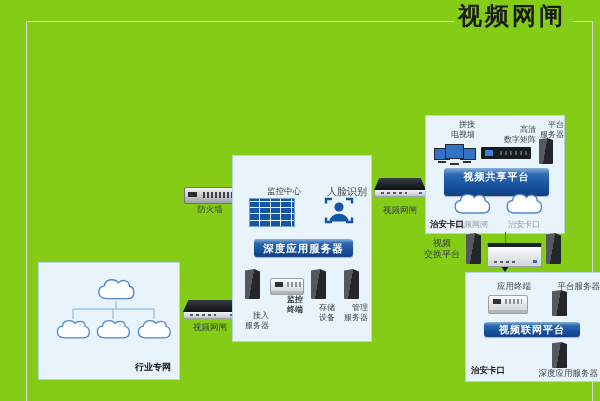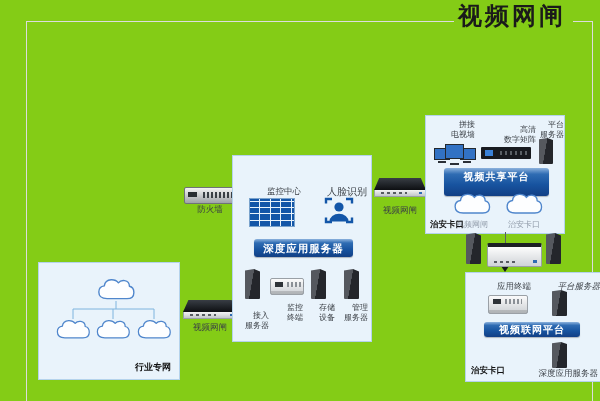--- a/index.html
+++ b/index.html
@@ -144,21 +144,21 @@
     <div class="tower" style="left:12px;top:113px;width:15px;height:30px;"></div>
     <div class="terminal" style="left:37px;top:122px;width:32px;height:15px;">
         <div class="slot"></div>
         <div class="stripes"></div>
         <div class="foot"></div>
       </div>
     <div class="tower" style="left:78px;top:113px;width:15px;height:30px;"></div>
     <div class="tower" style="left:111px;top:113px;width:15px;height:30px;"></div>
     <div class="itemlabel abs pre" style="left:3px;top:155px;width:33px;">接入
 服务器</div>
-    <div class="itemlabel abs pre" style="left:37px;top:147px;width:33px;">监控
+    <div class="itemlabel abs pre" style="left:37px;top:139px;width:33px;font-weight:bold;">监控
 终端</div>
     <div class="itemlabel abs pre" style="left:69px;top:147px;width:33px;">存储
 设备</div>
     <div class="itemlabel abs pre" style="left:102px;top:147px;width:33px;">管理
 服务器</div>
   </div>
 
   <div class="gate" style="left:374px;top:178px;width:52px;">
     <div class="top"></div>
       <div class="front">
@@ -200,30 +200,32 @@
         </svg>
     </div>
     <div class="cloudsub" style="left:18px;top:103px;width:56px;">视频网闸</div>
     <div class="cloudsub" style="left:70px;top:103px;width:56px;">治安卡口</div>
     <div class="boxlabel" style="left:4px;bottom:2px;font-size:8.5px;">治安卡口</div>
   </div>
 
   <div class="vline" style="left:505px;top:232px;height:12px;"></div>
   <div class="vline" style="left:505px;top:261px;height:6px;"></div>
   <div class="arrow-down" style="left:501px;top:266px;"></div>
+  <div class="devlabel pre" style="left:418px;top:238px;width:48px;font-size:9px;">视频
+交换平台</div>
   <div class="tower" style="left:466px;top:233px;width:15px;height:31px;"></div>
   <div class="exchg" style="left:487px;top:243px;width:53px;height:19px;">
       <i></i>
       <b></b>
     </div>
   <div class="tower" style="left:546px;top:233px;width:15px;height:31px;"></div>
 
   <div class="nbox" style="left:425px;top:272px;width:138px;height:108px;margin-left:40px;">
     <div class="itemlabel abs" style="left:5px;top:8px;width:60px;font-size:8.5px;">应用终端</div>
-    <div class="itemlabel abs" style="left:72px;top:8px;width:62px;font-size:8.5px;font-style:italic;">平台服务器</div>
+    <div class="itemlabel abs" style="left:72px;top:8px;width:62px;font-size:8.5px;">平台服务器</div>
     <div class="terminal" style="left:22px;top:22px;width:38px;height:17px;">
         <div class="slot"></div>
         <div class="stripes"></div>
         <div class="foot"></div>
       </div>
     <div class="tower" style="left:86px;top:17px;width:15px;height:26px;"></div>
     <div class="banner" style="left:18px;top:49px;width:96px;height:15px;line-height:15px;font-size:10px;">视频联网平台</div>
     <div class="tower" style="left:86px;top:69px;width:15px;height:26px;"></div>
     <div class="itemlabel abs" style="left:56px;top:95px;width:76px;font-size:8.5px;">深度应用服务器</div>
     <div class="boxlabel" style="left:5px;bottom:4px;font-size:8.5px;">治安卡口</div>

